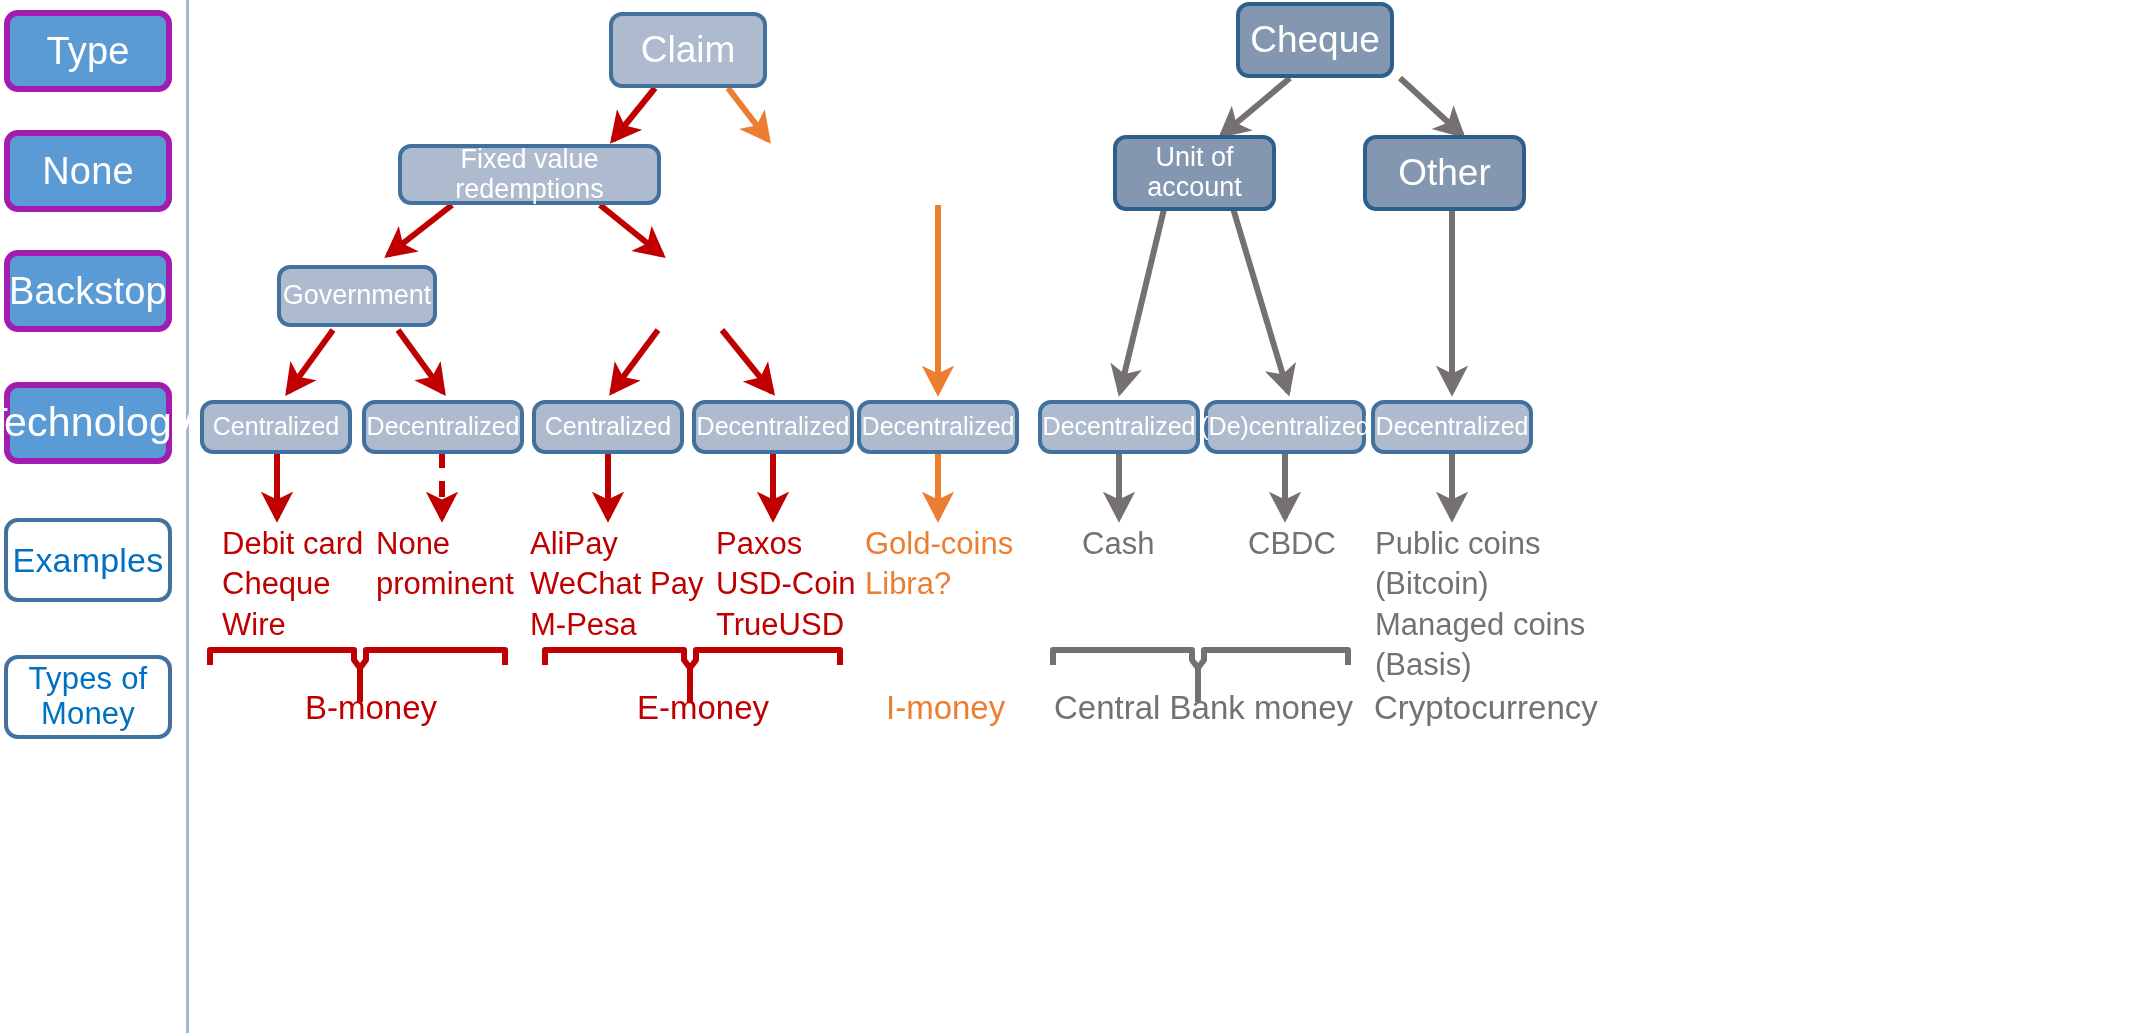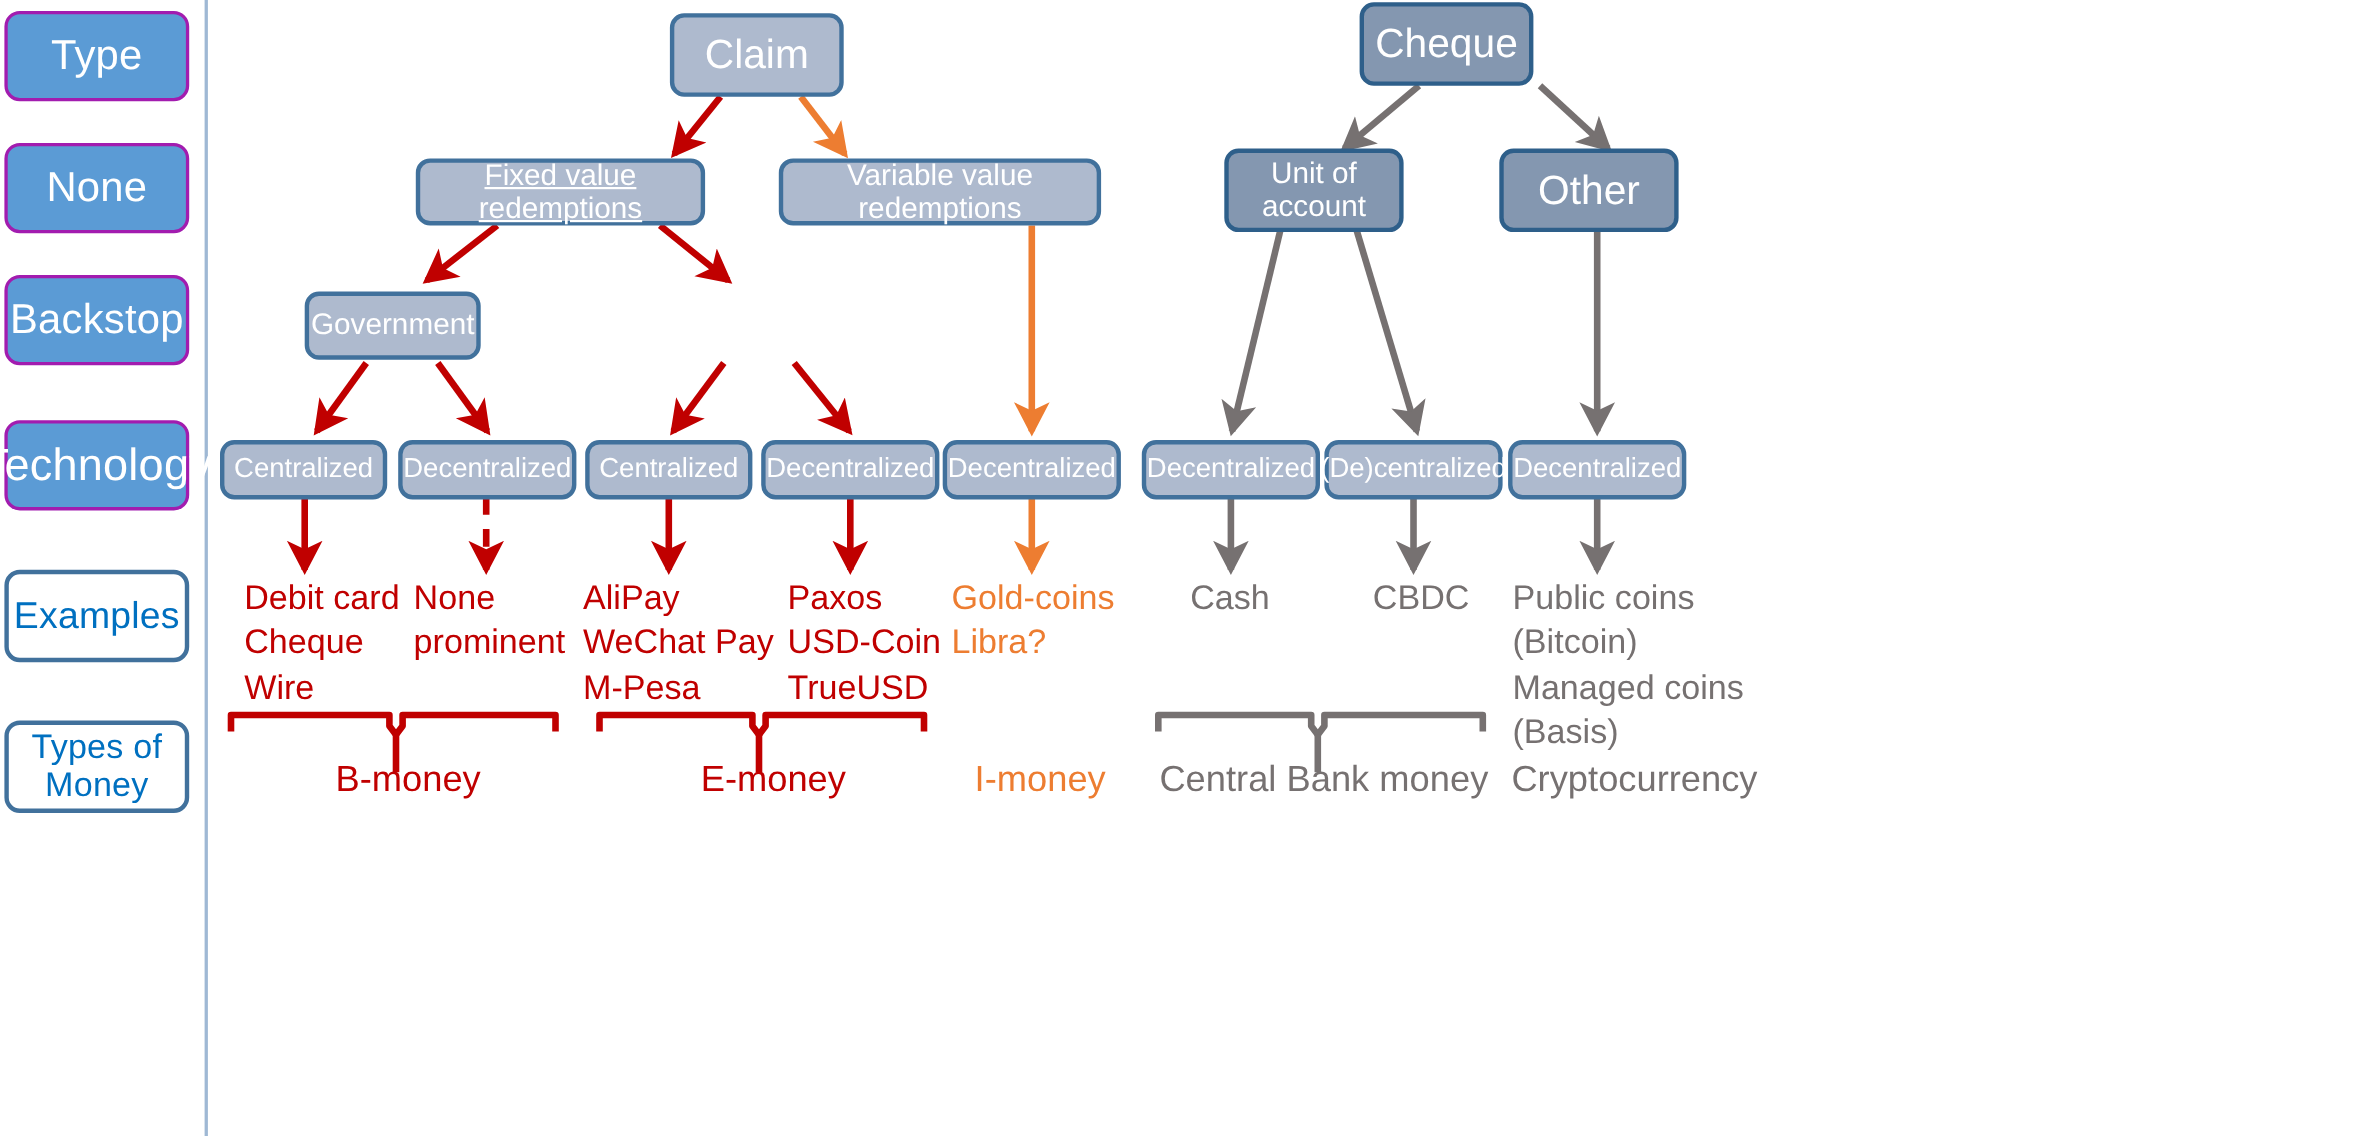--- a/index.html
+++ b/index.html
@@ -28,21 +28,21 @@
     border-radius: 14px;
     display: flex;
     align-items: center;
     justify-content: center;
     text-align: center;
     line-height: 1.12;
     letter-spacing: .2px;
   }
   .rowlabel.filled {
     background: #5b9bd5;
-    border: 3px solid #a21caf;
+    border: 6px solid #a21caf;
     color: #ffffff;
     font-size: 38px;
   }
   .rowlabel.outline {
     background: #ffffff;
     border: 4px solid #41719c;
     color: #0070c0;
     font-size: 34px;
   }
 
@@ -165,23 +165,22 @@
 
   <div class="rowlabel outline" style="left:4px; top:518px; width:168px; height:84px;text-align:center;">Examples</div>
 
   <div class="rowlabel outline" style="left: 4px; top: 655px; width: 168px; height: 84px; font-size: 31px; white-space: pre-line;">Types of
 Money</div>
 
   <div class="node light" style="left:609px; top:12px; width:158px; height:76px; font-size:37px;">Claim</div>
 
   <div class="node dark" style="left:1236px; top:2px; width:158px; height:76px; font-size:37px;">Cheque</div>
 
-  <div class="node light" style="left:378px; top:144px; width:263px; height:61px; font-size:27px;text-decoration:underline;">Fixed value redemptions</div>
-
-  <div class="node light" style="left:708px; top:144px; width:293px; height:61px; font-size:27px;">Variable value redemptions</div>
+  <div class="node light" style="left:398px; top:144px; width:263px; height:61px; font-size:27px;">Fixed value redemptions</div>
+
 
   <div class="node dark" style="left: 1113px; top: 135px; width: 163px; height: 76px; font-size: 27px; white-space: pre-line;">Unit of
 account</div>
 
   <div class="node dark" style="left:1363px; top:135px; width:163px; height:76px; font-size:37px;">Other</div>
 
   <div class="node light" style="left:277px; top:265px; width:160px; height:62px; font-size:27px;">Government</div>
 
 
   <div class="node light" style="left:200px; top:400px; width:152px; height:54px; font-size:25px;">Centralized</div>

